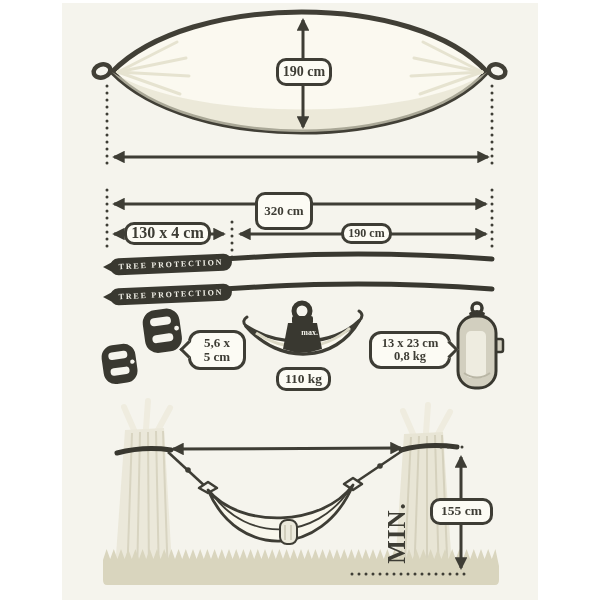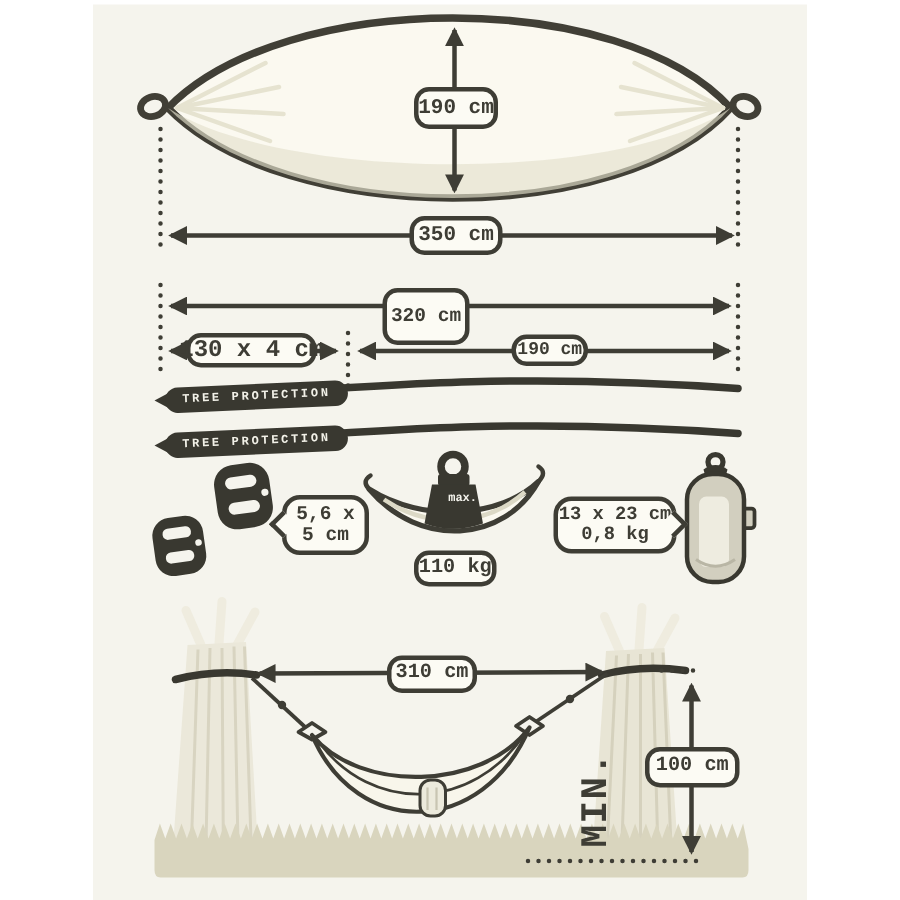--- a/index.html
+++ b/index.html
@@ -1,17 +1,17 @@
 <!DOCTYPE html>
 <html><head>
 <meta charset="utf-8">
 <style>
   html,body{margin:0;padding:0;background:#fff}
   .stage{position:relative;width:600px;height:600px;background:#ffffff;overflow:hidden;
-         font-family:Liberation Mono, monospace}
+         font-family:Liberation Serif, serif}
   .panel{position:absolute;left:62px;top:3px;width:476px;height:597px;background:#f5f4ed}
   svg.art{position:absolute;left:0;top:0;width:600px;height:600px}
   .tag{position:absolute;display:flex;align-items:center;justify-content:center;
        background:#fcfbf4;border:3px solid #3e3d35;border-radius:10px;color:#3e3d35;
        font-weight:bold;box-sizing:border-box;line-height:1.05;text-align:center;white-space:nowrap}
   .bubble{flex-direction:column;border-radius:12px}
   .band{position:absolute;background:#393830;border-radius:9px;color:#f2f1e8;font-weight:bold;
         display:flex;align-items:center;justify-content:center;letter-spacing:1.8px;
         font-size:8px;white-space:nowrap;box-sizing:border-box}
   .tail{position:absolute;width:13px;height:13px;background:#fcfbf4;box-sizing:border-box}
@@ -162,21 +162,20 @@
       <path d="M212,494 C248,543 315,541 350,489" fill="none" stroke="#3e3d35" stroke-width="1.8"></path>
       <rect x="280" y="520" width="17" height="24" rx="7" fill="#eceadc" stroke="#3e3d35" stroke-width="2"></rect>
       <line x1="285" y1="525" x2="285" y2="540" stroke="#c8c5b2" stroke-width="1.5"></line>
       <line x1="291" y1="525" x2="291" y2="540" stroke="#c8c5b2" stroke-width="1.5"></line>
 
       <line x1="461" y1="457" x2="461" y2="568" stroke="#3e3d35" stroke-width="3" marker-start="url(#ah)" marker-end="url(#ah)"></line>
     </g>
   </svg>
 
   <div class="tag" style="left:276px;top:58px;width:56px;height:28px;font-size:14px">190 cm</div>
-  <div class="tag" style="left:273px;top:144px;width:62px;height:26px;font-size:14px">350 cm</div>
   <div class="tag" style="left:255px;top:192px;width:58px;height:38px;font-size:13px">320 cm</div>
   <div class="tag" style="left:124px;top:222px;width:87px;height:23px;font-size:16px">130 x 4 cm</div>
   <div class="tag" style="left:341px;top:223px;width:51px;height:21px;font-size:12px">190 cm</div>
 
   <div class="band" style="left:110px;top:256px;width:122px;height:17px;transform:rotate(-2.5deg)">TREE PROTECTION</div>
   <div class="band" style="left:110px;top:286px;width:122px;height:17px;transform:rotate(-2.5deg)">TREE PROTECTION</div>
 
   <div class="tag bubble" style="left:188px;top:330px;width:58px;height:40px;font-size:13px">
     <span>5,6 x</span>
     <span>5 cm</span>
@@ -185,17 +184,16 @@
 
   <div class="maxcap" style="left:287px;top:329px;width:31px">max.</div>
   <div class="tag" style="left:276px;top:367px;width:55px;height:24px;font-size:13.5px">110 kg</div>
 
   <div class="tag bubble" style="left:369px;top:331px;width:82px;height:38px;font-size:12.5px">
     <span>13 x 23 cm</span>
     <span>0,8 kg</span>
   </div>
   <div class="tail tail-right" style="left:443px;top:343px"></div>
 
-  <div class="tag" style="left:258px;top:437px;width:60px;height:25px;font-size:13.5px">310 cm</div>
-  <div class="tag" style="left:430px;top:498px;width:63px;height:27px;font-size:13.5px">100 cm</div>
+  <div class="tag" style="left:430px;top:498px;width:63px;height:27px;font-size:13.5px">155 cm</div>
   <div class="minlab" style="left:362px;top:518px;width:70px;height:30px">MIN.</div>
 
 </div>
 
 </body></html>

